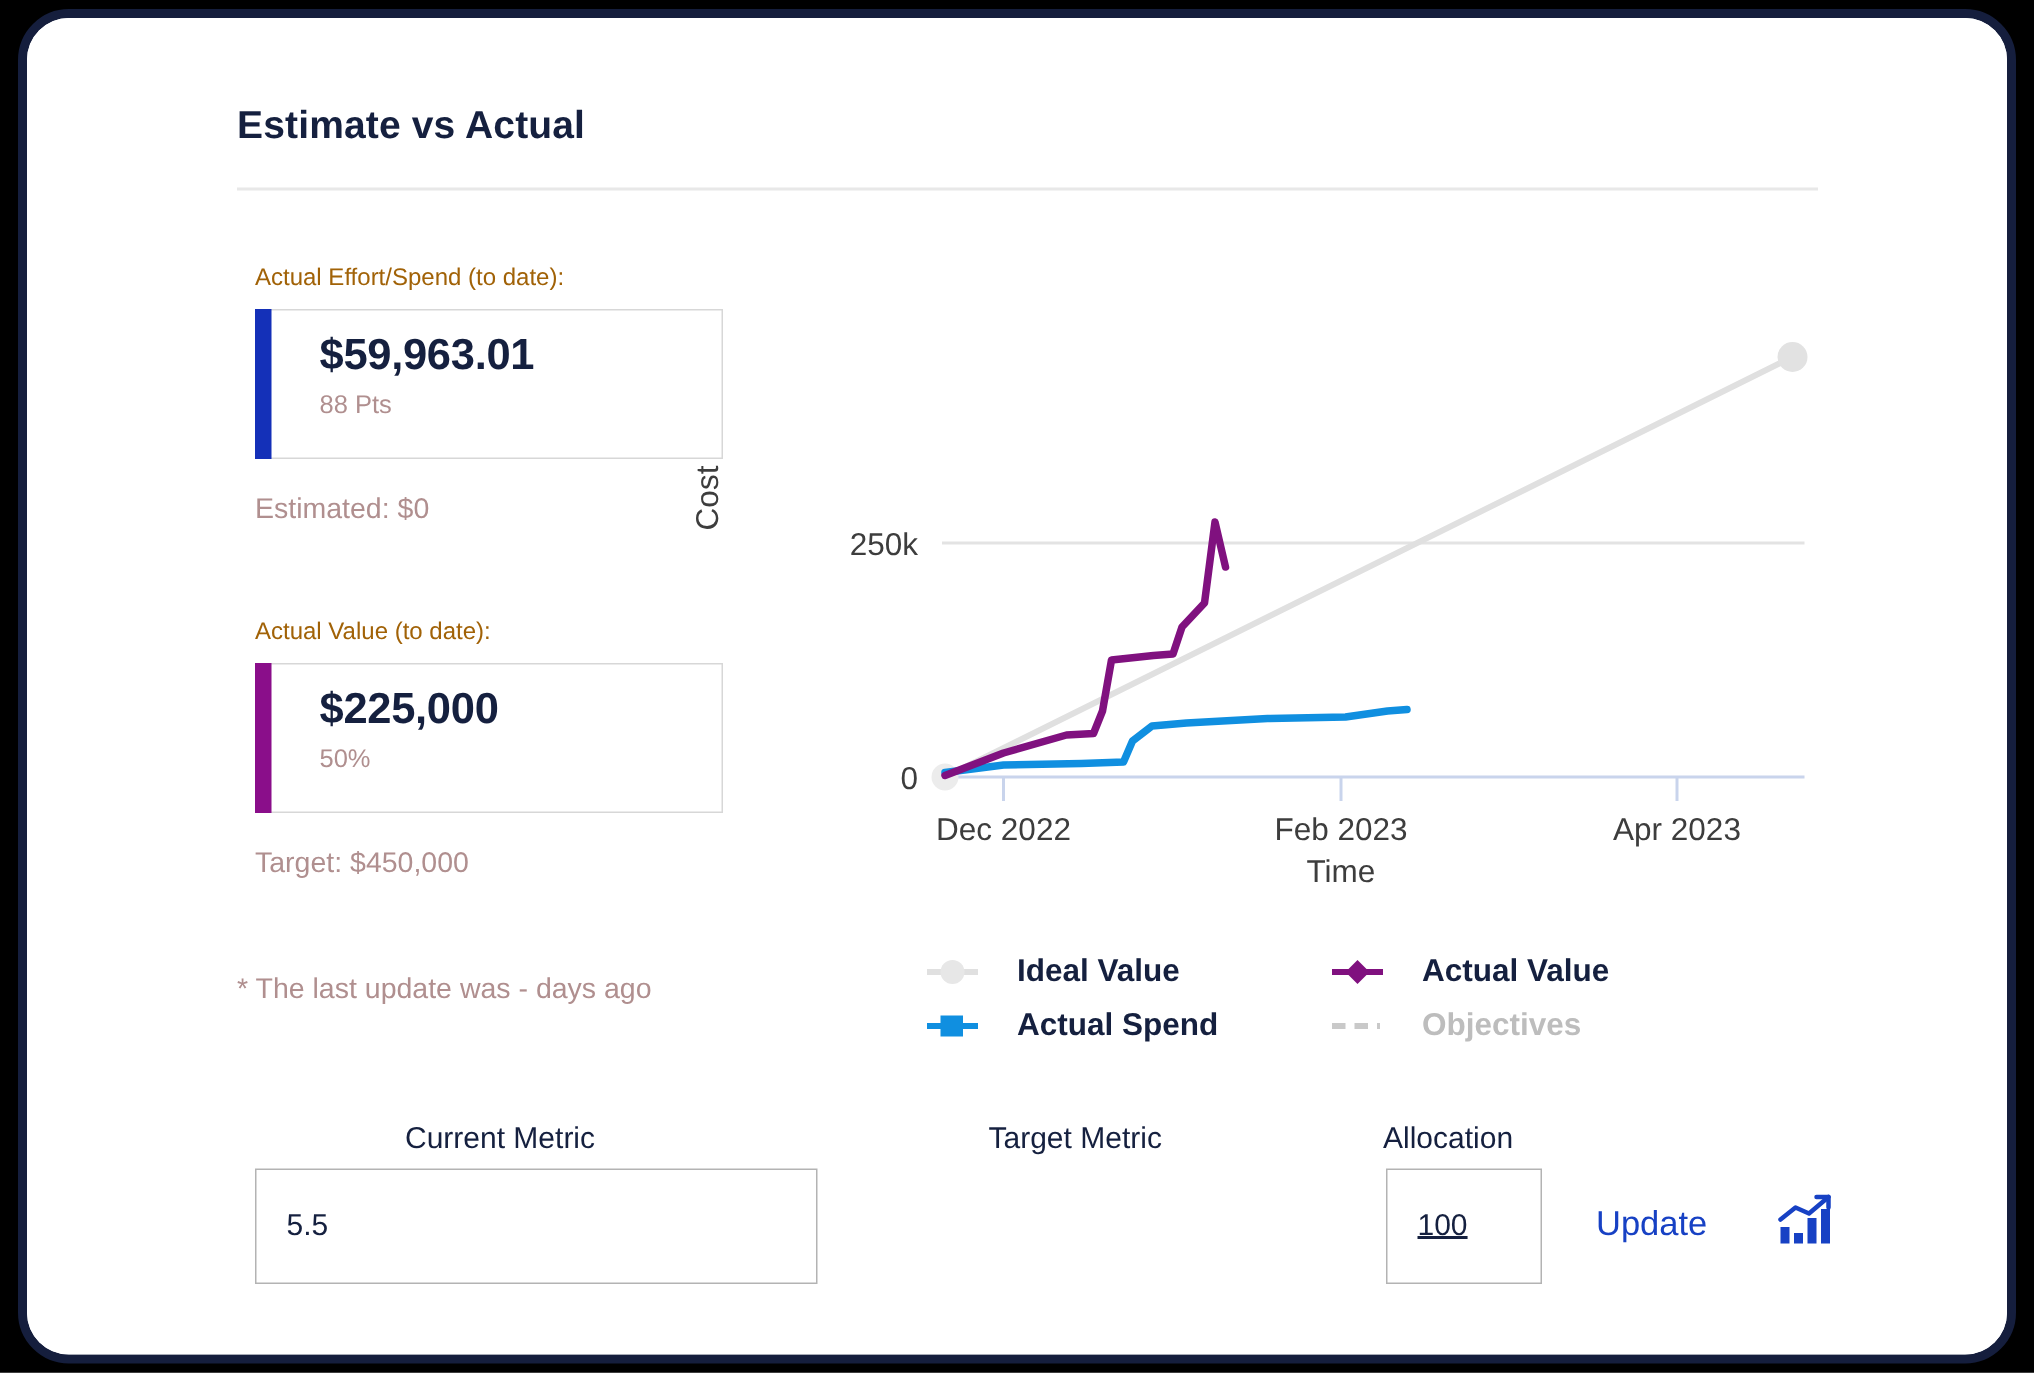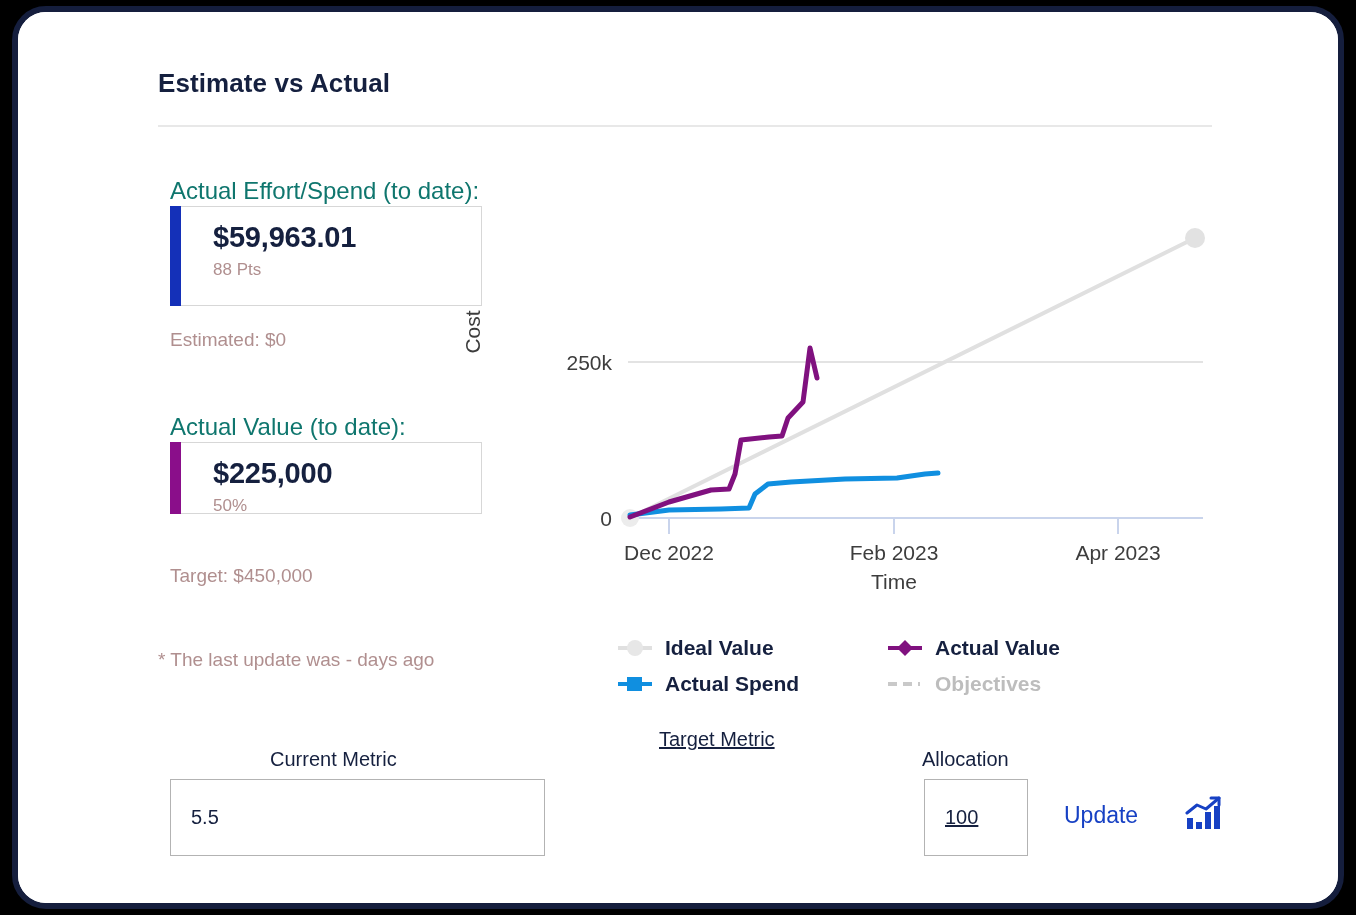--- a/index.html
+++ b/index.html
@@ -47,22 +47,22 @@
     left: 140px;
     top: 113px;
     width: 1054px;
     height: 2px;
     background: #e8e8e8;
   }
 
   
   .metric-label {
     position: absolute;
-    font-size: 24px;
-    color: #0f766e;
+    font-size: 16px;
+    color: #a16207;
     white-space: nowrap;
   }
   .metric-card {
     position: absolute;
     background: #ffffff;
     border: 1px solid #d7d7d7;
     box-sizing: border-box;
     display: flex;
   }
   .metric-card .accent {
@@ -134,21 +134,21 @@
     top: 618px;
     width: 470px;
     display: grid;
     grid-template-columns: 270px 200px;
     grid-auto-rows: 36px;
     align-items: center;
   }
   .legend-item {
     display: flex;
     align-items: center;
-    gap: 11px;
+    gap: 24px;
   }
   .legend-text {
     font-size: 21px;
     font-weight: bold;
     color: #15203f;
     white-space: nowrap;
   }
   .legend-text.muted { color: #bdbdbd; }
 
   
@@ -201,21 +201,21 @@
     <div class="metric-card" style="left:152px; top:194px; width:312px; height:100px;">
       <div class="accent" style="background:#1430b8;"></div>
       <div class="card-body">
         <div class="metric-value">$59,963.01</div>
         <div class="metric-sub">88 Pts</div>
       </div>
     </div>
     <div class="metric-foot" style="left:152px; top:317px;text-align:right;">Estimated: $0</div>
 
     <div class="metric-label" style="left:152px; top:401px;">Actual Value (to date):</div>
-    <div class="metric-card" style="left:152px; top:430px; width:312px; height:72px;">
+    <div class="metric-card" style="left:152px; top:430px; width:312px; height:100px;">
       <div class="accent" style="background:#8a0e8a;"></div>
       <div class="card-body">
         <div class="metric-value">$225,000</div>
         <div class="metric-sub">50%</div>
       </div>
     </div>
     <div class="metric-foot" style="left:152px; top:553px;">Target: $450,000</div>
 
     <div class="note">* The last update was - days ago</div>
 
@@ -277,21 +277,21 @@
 
       <div class="legend-item">
         <svg width="38" height="20">
           <line x1="2" y1="10" x2="34" y2="10" stroke="#c9c9c9" stroke-width="4" stroke-dasharray="9,6"></line>
         </svg>
         <span class="legend-text muted">Objectives</span>
       </div>
     </div>
 
     <div class="field-header" style="left:252px; top:736px;">Current Metric</div>
-    <div class="field-header" style="left:641px; top:716px;text-decoration:underline;">Target Metric</div>
+    <div class="field-header" style="left:641px; top:736px;">Target Metric</div>
     <div class="field-header" style="left:904px; top:736px;">Allocation</div>
 
     <div class="field-box" style="left:152px; width:375px;">5.5</div>
     <div class="field-box" style="left:906px; width:104px;text-decoration:underline;">100</div>
 
     <div id="update-link">Update</div>
 
     <svg id="update-icon" viewBox="0 0 38 36">
       <rect x="3" y="22" width="6" height="11" fill="#1741c4"></rect>
       <rect x="12" y="26" width="6" height="7" fill="#1741c4"></rect>

